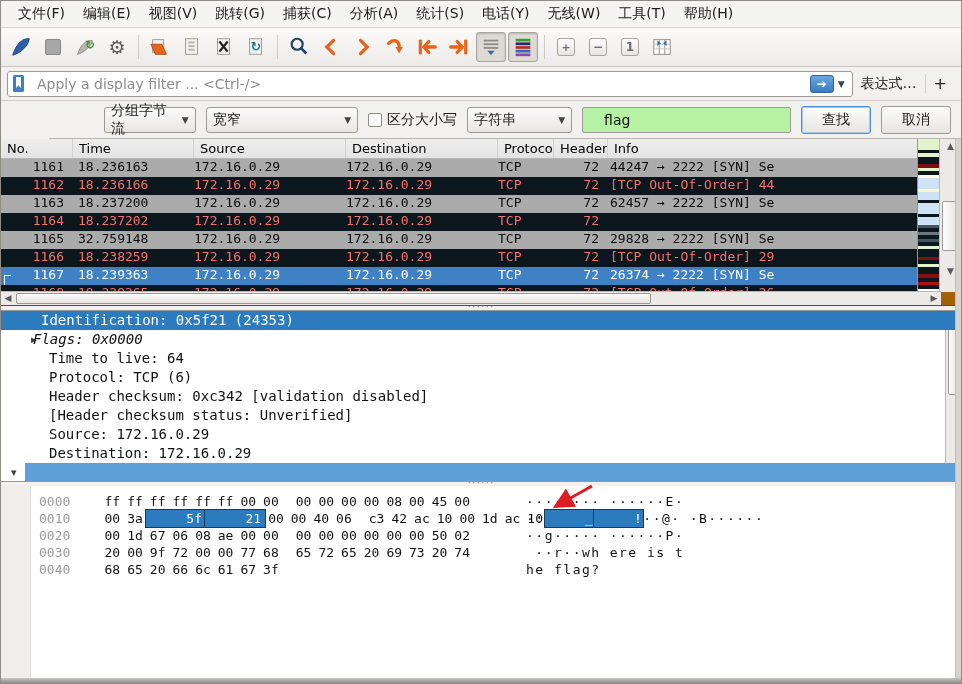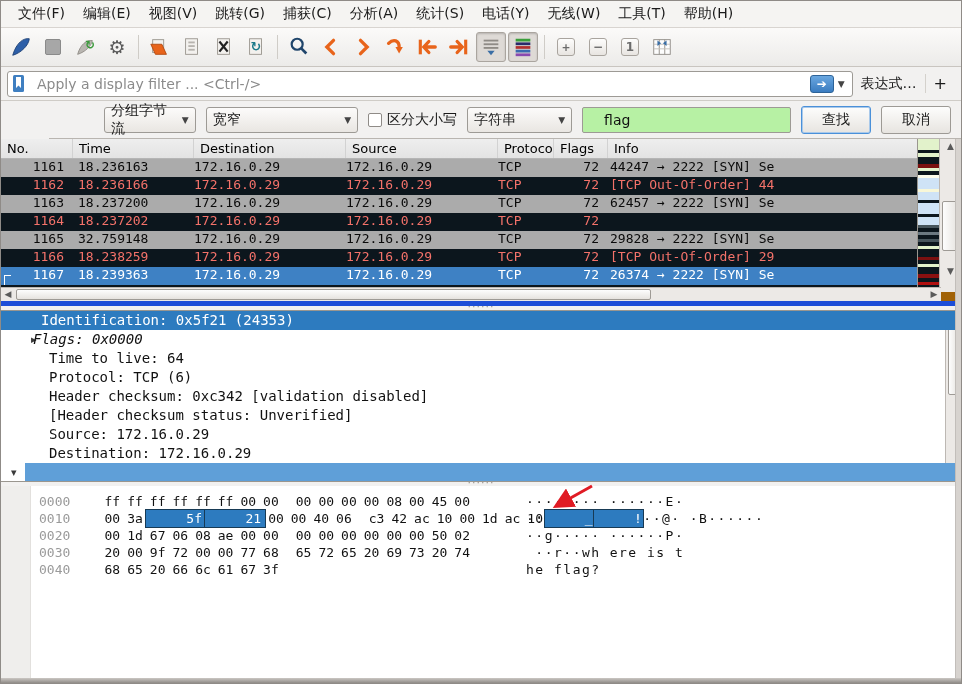--- a/index.html
+++ b/index.html
@@ -34,21 +34,21 @@
   .findbar { height:38px; background:#f2f1f0; border-bottom:1px solid #b9b5b0; display:flex; align-items:center; padding:0 10px 0 55px; gap:10px;margin-left:48px; }
   .combo { height:26px; background:linear-gradient(#fcfbfa,#e9e6e2); border:1px solid #9d9a95; border-radius:3px; display:flex; align-items:center; font-size:14px; color:#1a1a1a; padding:0 6px; }
   .combo .caret { margin-left:auto; font-size:9px; color:#444; padding-left:8px; }
   .checkwrap { display:flex; align-items:center; gap:5px; font-size:14px; color:#1a1a1a; white-space:nowrap; }
   .checkbox { width:14px; height:14px; background:#fff; border:1px solid #8f8b87; border-radius:2px; }
   .find-input { width:218px; height:26px; background:#b7f1a4; border:1px solid #9d9a95; border-radius:2px; font:14px "DejaVu Sans",sans-serif; color:#111; padding:0 21px; display:flex; align-items:center; }
   .btn { height:28px; min-width:70px; background:linear-gradient(#fdfdfc,#e7e4e0); border:1px solid #9d9a95; border-radius:3px; font-size:14px; color:#1a1a1a; display:flex; align-items:center; justify-content:center; padding:0 12px; }
   .btn.default { border:1px solid #4a90d9; box-shadow:0 0 0 1px #a9c9ea inset; }
 
   
-  .packet-section { height:167px; position:relative; background:#a16207; border-bottom:5px solid #1d4ed8; }
+  .packet-section { height:167px; position:relative; background:#a16207; border-bottom:1px solid #1d4ed8; }
   .plist-grid { display:grid; grid-template-columns:72px 121px 152px 152px 56px 54px 1fr; }
   .phdr { height:20px; background:linear-gradient(#eeeeee,#e3e3e3); border-bottom:1px solid #b5b5b5; font-size:13px; color:#000; position:relative; width:918px; }
   .phdr > div { padding:2px 0 0 6px; border-right:1px solid #d2d2d2; overflow:hidden; white-space:nowrap; }
   .prows { height:133px; overflow:hidden; width:918px; position:relative; }
   .prow { height:18px; line-height:18px; font:13px "DejaVu Sans Mono","Liberation Mono",monospace; white-space:nowrap; position:relative; }
   .prow > div { overflow:hidden; }
   .prow .c-no { text-align:right; padding-right:9px; }
   .prow .c-time { padding-left:5px; }
   .prow .c-len { text-align:right; padding-right:9px; }
   .prow .c-info { padding-left:2px; }
@@ -271,24 +271,24 @@
     </div>
     <div class="find-input">flag</div>
     <div class="btn default">查找</div>
     <div class="btn">取消</div>
   </div>
 
   <div class="packet-section">
     <div class="phdr plist-grid">
       <div>No.</div>
       <div>Time</div>
+      <div>Source</div>
       <div>Destination</div>
-      <div>Source</div>
       <div>Protocol</div>
-      <div>Flags</div>
+      <div>Header</div>
       <div>Info</div>
     </div>
     <div class="prows" id="prows">
         <div class="prow plist-grid gray">
           <div class="c-no">1161</div>
           <div class="c-time">18.236163</div>
           <div class="c-src">172.16.0.29</div>
           <div class="c-dst">172.16.0.29</div>
           <div class="c-proto">TCP</div>
           <div class="c-len">72</div>

